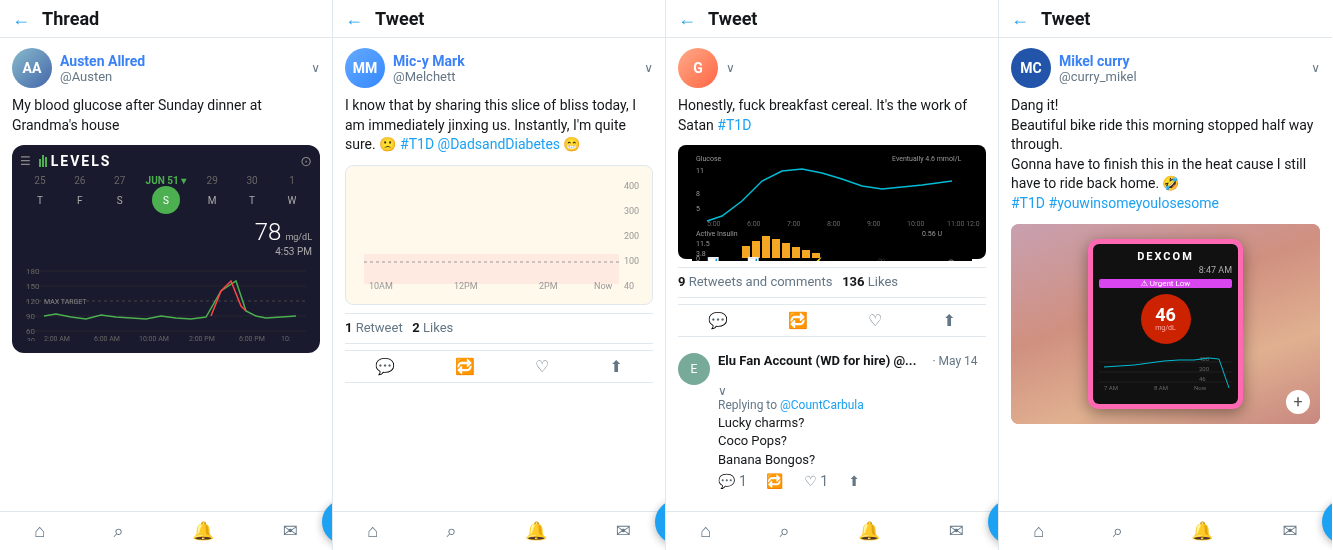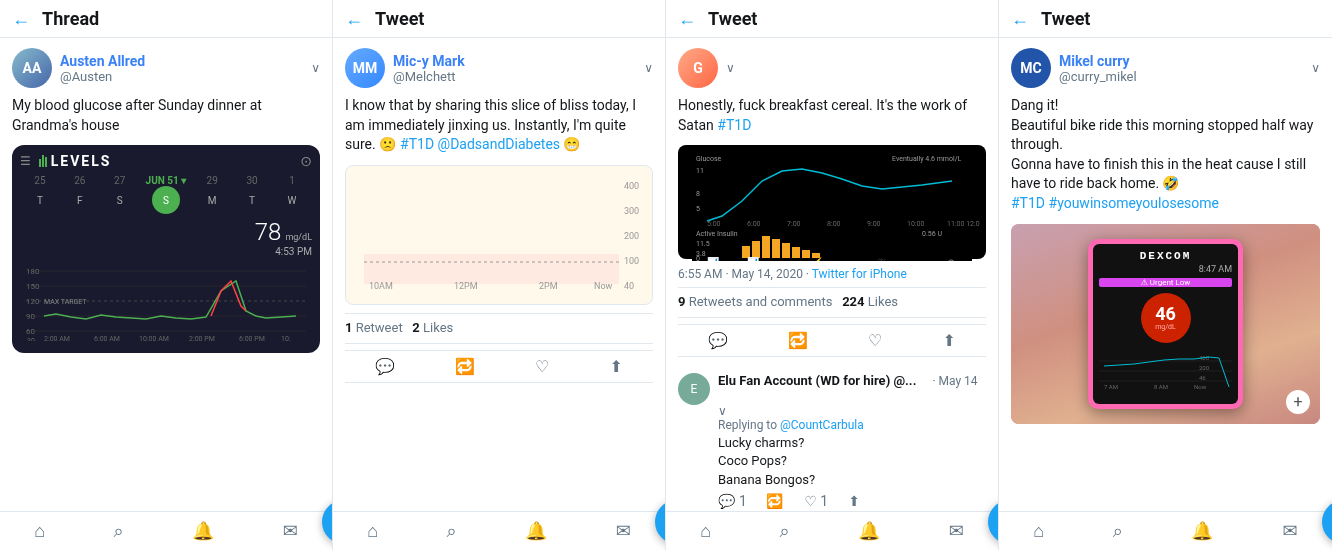--- a/index.html
+++ b/index.html
@@ -538,26 +538,23 @@
         <rect x="110" y="99" width="8" height="8" fill="#f5a623"></rect>
         <rect x="120" y="102" width="8" height="5" fill="#f5a623"></rect>
 
         <text x="15" y="115" fill="#888" font-size="10">📊</text>
         <text x="55" y="115" fill="#888" font-size="10">📊</text>
         <text x="120" y="115" fill="#f5a623" font-size="10">⚡</text>
         <text x="185" y="115" fill="#888" font-size="10">♡</text>
         <text x="255" y="115" fill="#888" font-size="10">⊕</text>
       </svg>
     </div>
-    <div class="tweet-meta">
-      6:55 AM · May 14, 2020 · <a class="tweet-link" href="#">Twitter for iPhone</a>
-    </div>
     <hr class="separator">
     <div class="tweet-stats">
-      <span>9</span> Retweets and comments &nbsp; <span>224</span> Likes
+      <span>9</span> Retweets and comments &nbsp; <span>136</span> Likes
     </div>
     <hr class="separator">
     <div class="action-bar">
       <span class="action-icon">💬</span>
       <span class="action-icon">🔁</span>
       <span class="action-icon">♡</span>
       <span class="action-icon">⬆</span>
     </div>
 
     <div class="reply-section">
@@ -612,21 +609,21 @@
       Gonna have to finish this in the heat cause I still have to ride back home. 🤣<br>
       <a class="tweet-link" href="#">#T1D</a> <a class="tweet-link" href="#">#youwinsomeyoulosesome</a>
     </div>
 
     <div class="dexcom-image">
 
       <div style="position:absolute;bottom:0;left:0;right:0;top:0;background:linear-gradient(160deg,#c8a0b0 0%,#d09080 40%,#e0b090 70%,#c88880 100%);"></div>
 
       <div style="position:relative;z-index:2;background:#ff69b4;padding:5px;border-radius:10px;box-shadow:0 4px 15px rgba(0,0,0,0.4);">
         <div style="background:#111;width:145px;height:160px;border-radius:6px;display:flex;flex-direction:column;align-items:stretch;padding:6px;position:relative;">
-          <div style="color:#fff;font-size:11px;font-weight:700;letter-spacing:2px;text-align:center;margin-bottom:2px;font-family:Liberation Mono, monospace;">DEXCOM</div>
+          <div style="color:#fff;font-size:11px;font-weight:700;letter-spacing:2px;text-align:center;margin-bottom:2px;">DEXCOM</div>
           <div style="color:#aaa;font-size:9px;text-align:right;margin-bottom:4px;">8:47 AM</div>
           <div style="background:#d946ef;color:#fff;font-size:8px;text-align:center;padding:0;border-radius:2px;margin-bottom:6px;">⚠ Urgent Low</div>
           <div style="display:flex;justify-content:center;margin-bottom:8px;">
             <div class="glucose-circle" style="margin-top:0;">
               <span class="glucose-number">46</span>
               <span class="glucose-mgdl">mg/dL</span>
             </div>
           </div>
 
           <svg width="133" height="40" viewBox="0 0 133 40">

